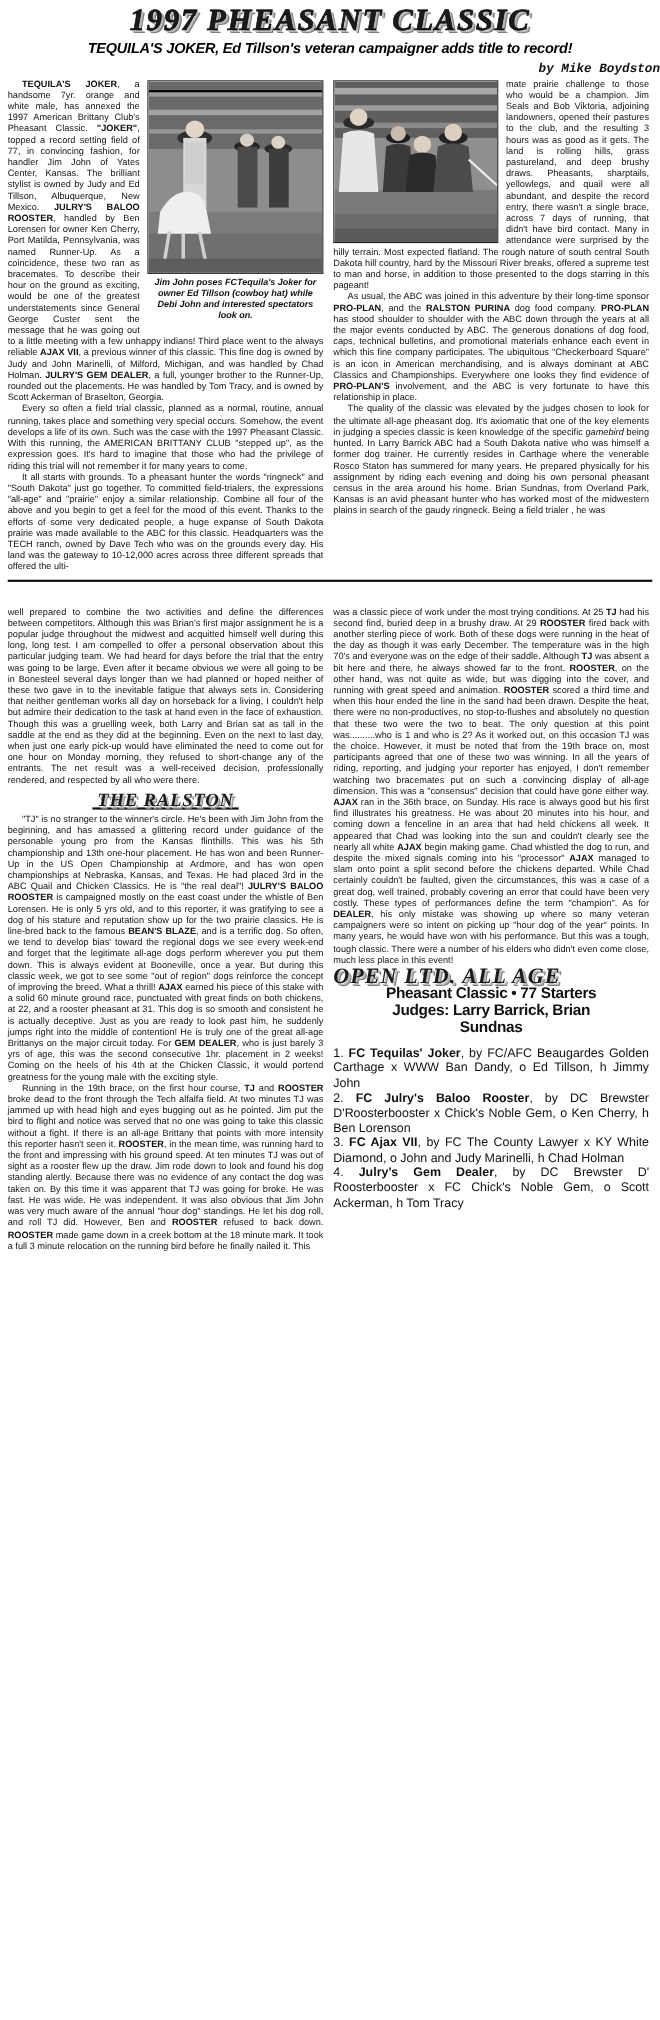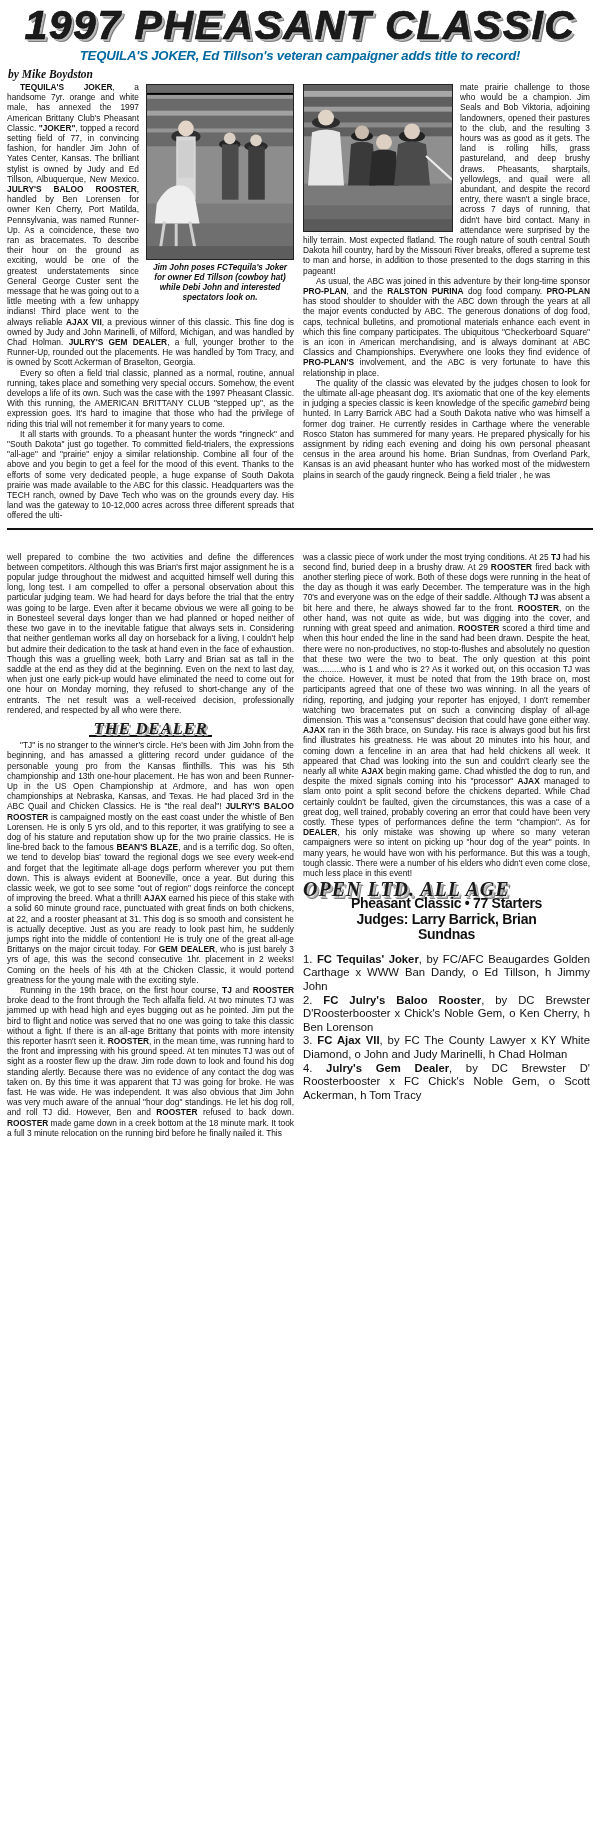--- a/index.html
+++ b/index.html
@@ -15,48 +15,48 @@
     color: #111111;
     overflow: hidden;
   }
 
   
   .masthead {
     padding: 4px 6px 0 6px;
     text-align: center;
   }
   .main-title {
-    font-family: Liberation Sans, sans-serif;
-    font-weight: bold;
-    font-style: italic;
-    font-size: 41px;
+    font-family: Liberation Serif, serif;
+    font-weight: bold;
+    font-style: italic;
+    font-size: 28px;
     letter-spacing: 1.5px;
     line-height: 0.95;
     color: #1b1b1b;
     text-shadow: 2px 2px 0 #b9b9b9, 3px 3px 0 #7d7d7d;
     white-space: nowrap;
     -webkit-text-stroke: 0.6px #000;
     margin: 2px 0 0 0;
   }
   .sub-title {
     font-family: "Liberation Sans", sans-serif;
     font-weight: bold;
     font-style: italic;
     font-size: 13.2px;
     letter-spacing: -0.2px;
-    color: #0369a1;
+    color: #000000;
     margin-top: 3px;
     white-space: nowrap;
   }
   .byline {
-    font-family: Liberation Serif, serif;
+    font-family: Liberation Mono, monospace;
     font-weight: bold;
     font-style: italic;
     font-size: 11.5px;
-    text-align: left;
+    text-align: right;
     padding: 5px 0 2px 8px;
   }
 
   
   .article-text {
     font-family: "Liberation Sans", sans-serif;
     font-size: 8.35px;
     line-height: 10.2px;
     text-align: justify;
     text-justify: inter-word;
@@ -88,21 +88,21 @@
     font-weight: bold;
     font-style: italic;
     font-size: 8.2px;
     line-height: 10px;
     text-align: center;
     padding: 3px 2px 4px 2px;
   }
 
   
   .float-photo-left  { float: left;  margin: 2px 7px 3px 0; width: 150px; }
-  .float-photo-right { float: right; margin: 2px 0 3px 7px; width: 148px; }
+  .float-photo-right { float: right; margin: 2px 0 3px 7px; width: 160px; }
 
   hr.rule {
     border: none;
     border-top: 2px solid #111;
     margin: 7px 7px 6px 7px;
   }
 
   
   .bottom-zone {
     display: flex;
@@ -242,21 +242,21 @@
 
 <hr class="rule">
 
 <div class="bottom-zone">
 
   <div class="col">
     <div class="article-text">
       <p style="margin:0">well prepared to combine the two activities and define the differences between competitors.  Although this was Brian's first major assignment he is a popular judge throughout the midwest and acquitted himself well during this long, long test.  I am compelled to offer a personal observation about this particular judging team.  We had heard for days before the trial that the entry was going to be large.  Even after it became obvious we were all going to be in Bonesteel several days longer than we had planned or hoped neither of these two gave in to the inevitable fatigue that always sets in.  Considering that neither gentleman works all day on horseback for a living, I couldn't help but admire their dedication to the task at hand even in the face of exhaustion.  Though this was a gruelling week, both Larry and Brian sat as tall in the saddle at the end as they did at the beginning.  Even on the next to last day, when just one early pick-up would have eliminated the need to come out for one hour on Monday morning, they refused to short-change any of the entrants.  The net result was a well-received decision, professionally rendered, and respected by all who were there.</p>
 
       <div class="section-head-wrap">
-        <span class="section-head">THE DEALER</span>
+        <span class="section-head">THE RALSTON</span>
       </div>
 
       <p class="indent" style="margin:0"><span>"TJ" is no stranger to the winner's circle.  He's been with Jim John from the beginning, and has amassed a glittering record under guidance of the personable young pro from the Kansas flinthills.  This was his 5th championship and 13th one-hour placement.  He has won and been Runner-Up in the US Open Championship at Ardmore, and has won open championships at Nebraska, Kansas, and Texas.  He had placed 3rd in the ABC Quail and Chicken Classics.  He is "the real deal"!  </span><b>JULRY'S BALOO ROOSTER</b><span> is campaigned mostly on the east coast under the whistle of Ben Lorensen.  He is only 5 yrs old, and to this reporter, it was gratifying to see a dog of his stature and reputation show up for the two prairie classics.  He is line-bred back to the famous </span><b>BEAN'S BLAZE</b><span>, and is a terrific dog.  So often, we tend to develop bias' toward the regional dogs we see every week-end and forget that the legitimate all-age dogs perform wherever you put them down.  This is always evident at Booneville, once a year.  But during this classic week, we got to see some "out of region" dogs reinforce the concept of improving the breed.  What a thrill!  </span><b>AJAX</b><span> earned his piece of this stake with a solid 60 minute ground race, punctuated with great finds on both chickens, at 22, and a rooster pheasant at 31.  This dog is so smooth and consistent he is actually deceptive.  Just as you are ready to look past him, he suddenly jumps right into the middle of contention!  He is truly one of the great all-age Brittanys on the major circuit today.  For </span><b>GEM DEALER</b><span>, who is just barely 3 yrs of age, this was the second consecutive 1hr. placement in 2 weeks!  Coming on the heels of his 4th at the Chicken Classic, it would portend greatness for the young male with the exciting style.</span></p>
 
       <p class="indent" style="margin:0"><span>Running in the 19th brace, on the first hour course, </span><b>TJ</b><span> and </span><b>ROOSTER</b><span> broke dead to the front through the Tech alfalfa field.  At two minutes TJ was jammed up with head high and eyes bugging out as he pointed.  Jim put the bird to flight and notice was served that no one was going to take this classic without a fight.  If there is an all-age Brittany that points with more intensity this reporter hasn't seen it.  </span><b>ROOSTER</b><span>, in the mean time, was running hard to the front and impressing with his ground speed.  At ten minutes TJ was out of sight as a rooster flew up the draw.  Jim rode down to look and found his dog standing alertly.  Because there was no evidence of any contact  the dog was taken on.  By this time it was apparent that TJ was going for broke.  He was fast.  He was wide.  He was independent.  It was also obvious that Jim John was very much aware of the annual "hour dog" standings.  He let his dog roll, and roll TJ did.  However, Ben and </span><b>ROOSTER</b><span> refused to back down.  </span><b>ROOSTER</b><span> made game down in a creek bottom at the 18 minute mark.  It took a full 3 minute relocation on the running bird before he finally nailed it.  This</span></p>
     </div>
   </div>
 
   <div class="col">
     <div class="article-text">

